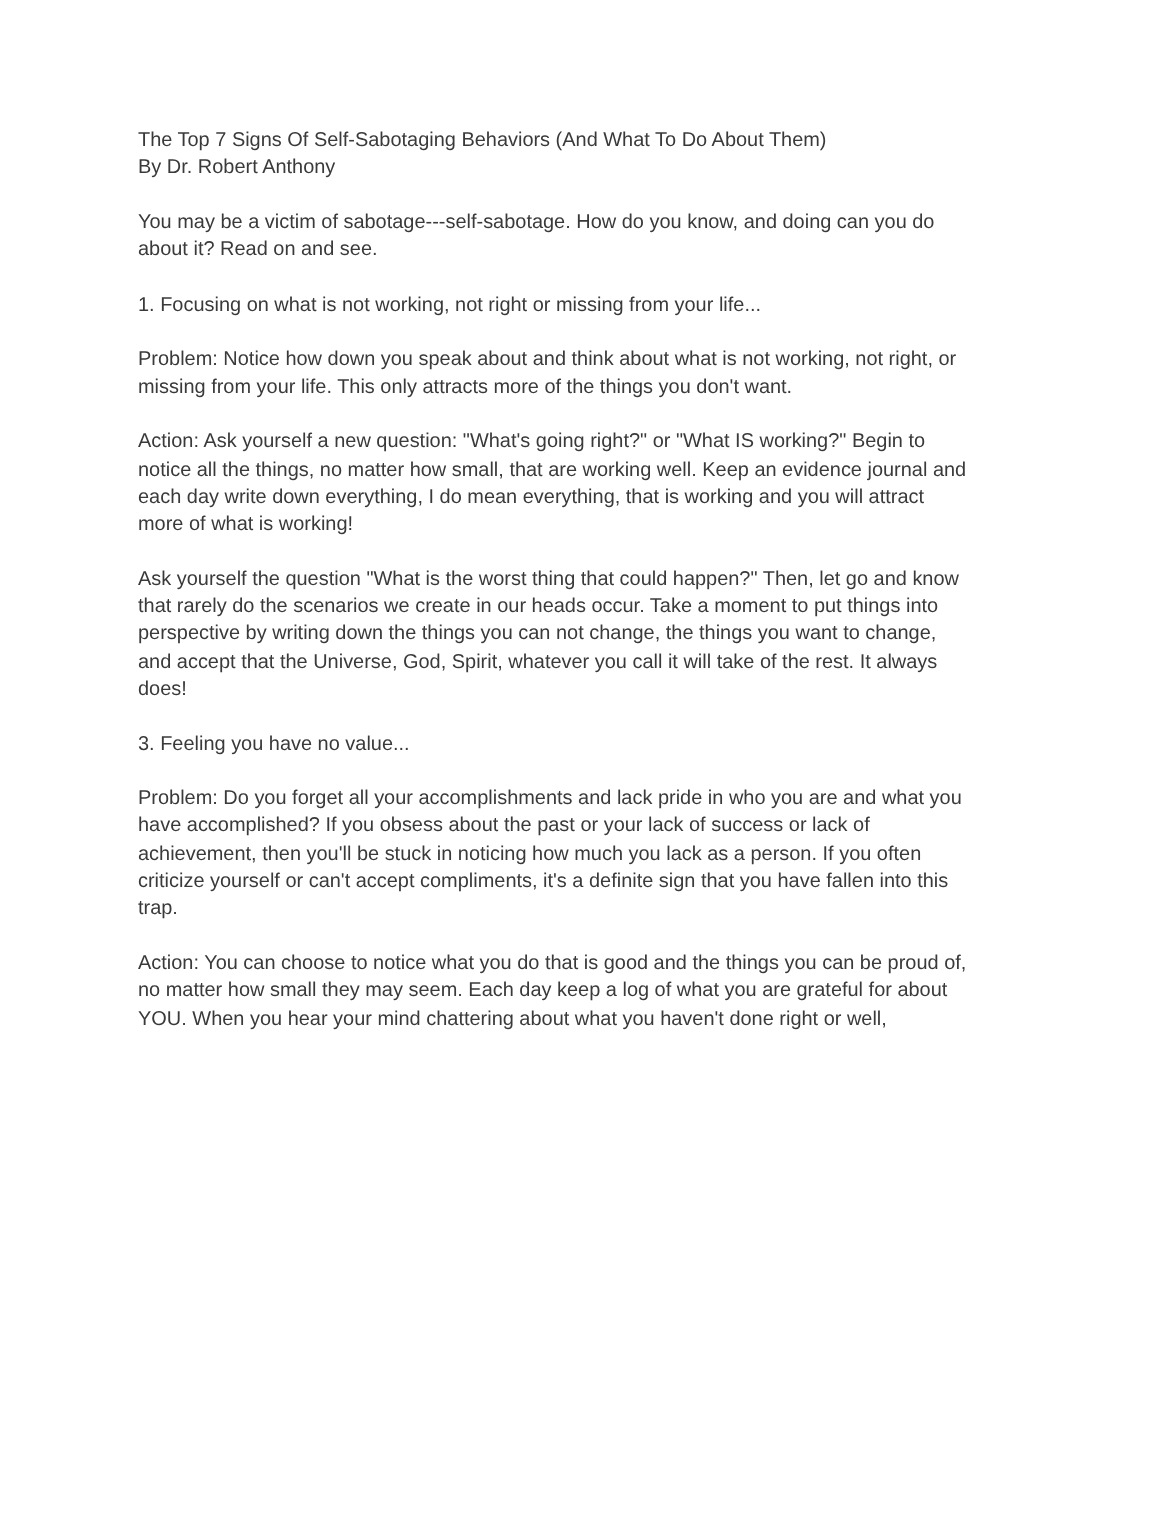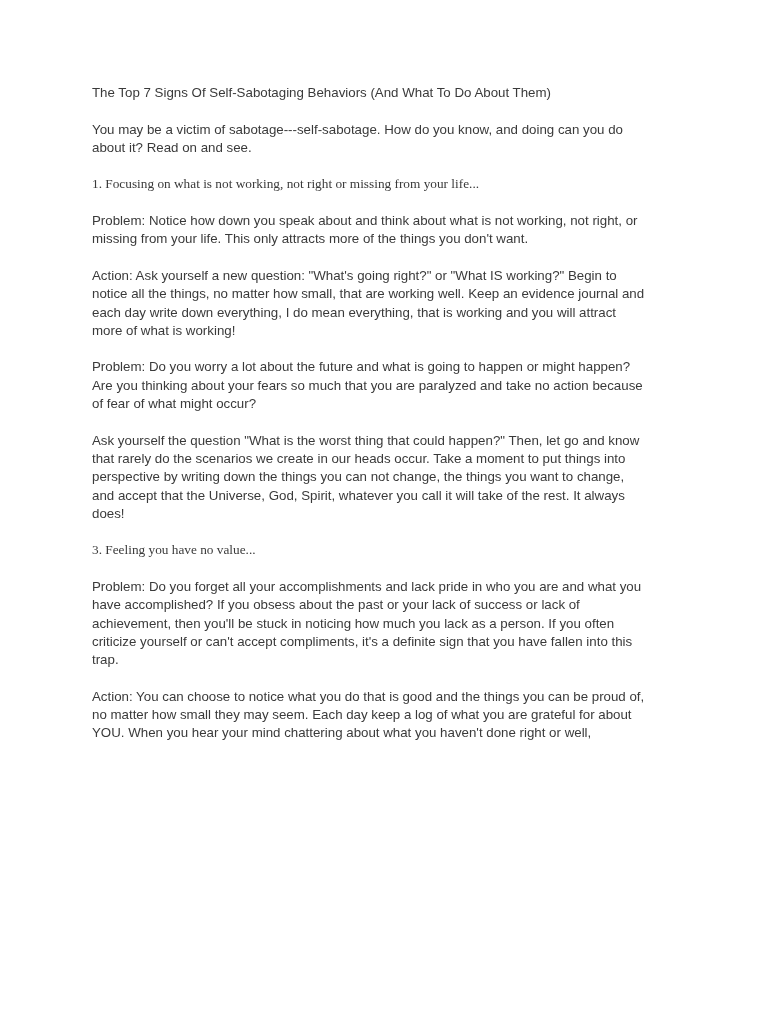--- a/index.html
+++ b/index.html
@@ -29,43 +29,42 @@
     white-space: normal;
   }
   .title-line, .byline-line {
     margin: 0;
   }
   .heading {
     margin: 0 0 18.3px 0;
     font-weight: normal;
     font-size: 13.3px;
     line-height: 18.3px;
-    font-family: Liberation Serif, serif;
   }
 </style>
 </head>
 <body>
 
 <div class="page">
 
   <div class="para">
     <div class="title-line">The Top 7 Signs Of Self-Sabotaging Behaviors (And What To Do About Them)</div>
+    <div class="byline-line">By Dr. Robert Anthony</div>
   </div>
 
 
   <p class="para">You may be a victim of sabotage---self-sabotage. How do you know, and doing can you do about it? Read on and see.</p>
 
   <p class="heading">1. Focusing on what is not working, not right or missing from your life...</p>
 
   <p class="para">Problem: Notice how down you speak about and think about what is not working, not right, or missing from your life. This only attracts more of the things you don't want.</p>
 
   <p class="para">Action: Ask yourself a new question: "What's going right?" or "What IS working?" Begin to notice all the things, no matter how small, that are working well. Keep an evidence journal and each day write down everything, I do mean everything, that is working and you will attract more of what is working!</p>
 
 
-  <p class="para">Problem: Do you worry a lot about the future and what is going to happen or might happen? Are you thinking about your fears so much that you are paralyzed and take no action because of fear of what might occur?</p>
 
 
   <p class="para">Ask yourself the question "What is the worst thing that could happen?" Then, let go and know that rarely do the scenarios we create in our heads occur. Take a moment to put things into perspective by writing down the things you can not change, the things you want to change, and accept that the Universe, God, Spirit, whatever you call it will take of the rest. It always does!</p>
 
   <p class="heading">3. Feeling you have no value...</p>
 
   <p class="para">Problem: Do you forget all your accomplishments and lack pride in who you are and what you have accomplished? If you obsess about the past or your lack of success or lack of achievement, then you'll be stuck in noticing how much you lack as a person. If you often criticize yourself or can't accept compliments, it's a definite sign that you have fallen into this trap.</p>
 
   <p class="para">Action: You can choose to notice what you do that is good and the things you can be proud of, no matter how small they may seem. Each day keep a log of what you are grateful for about YOU. When you hear your mind chattering about what you haven't done right or well,</p>
 

